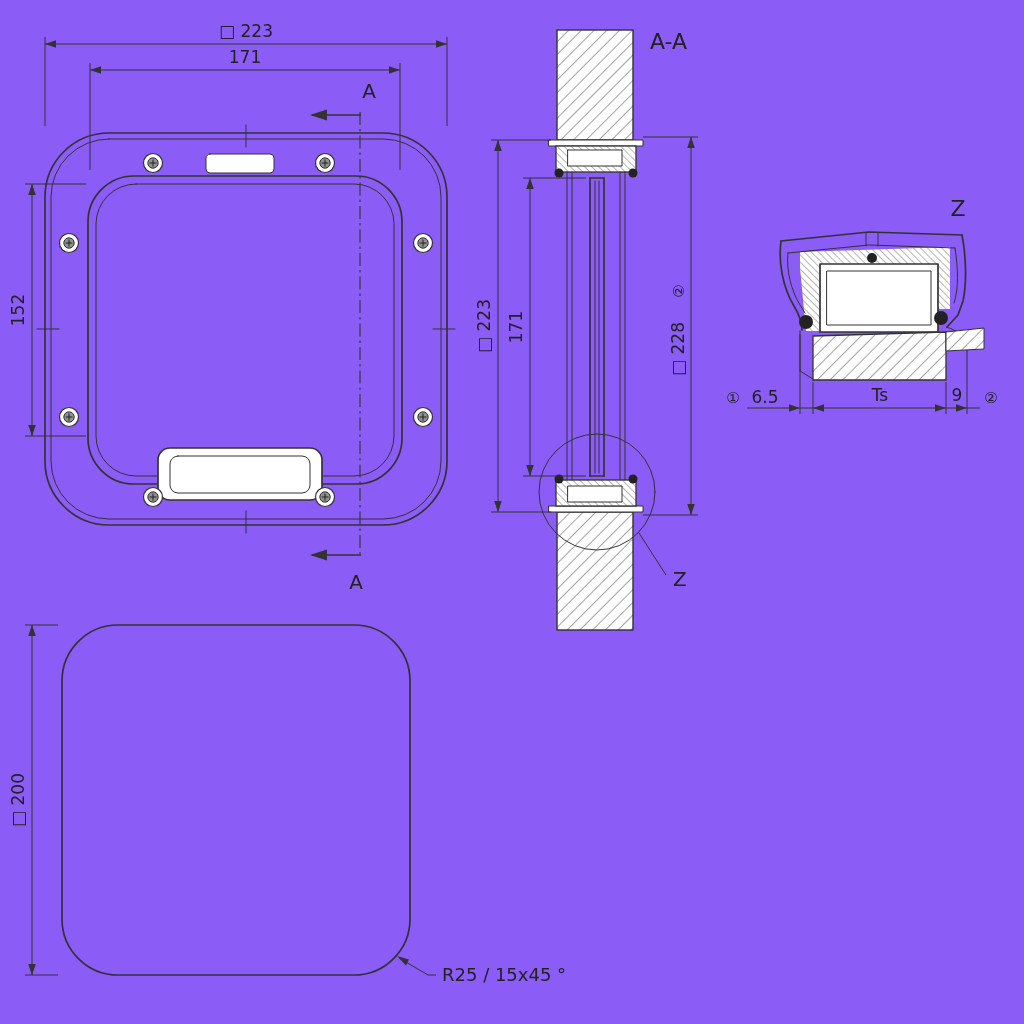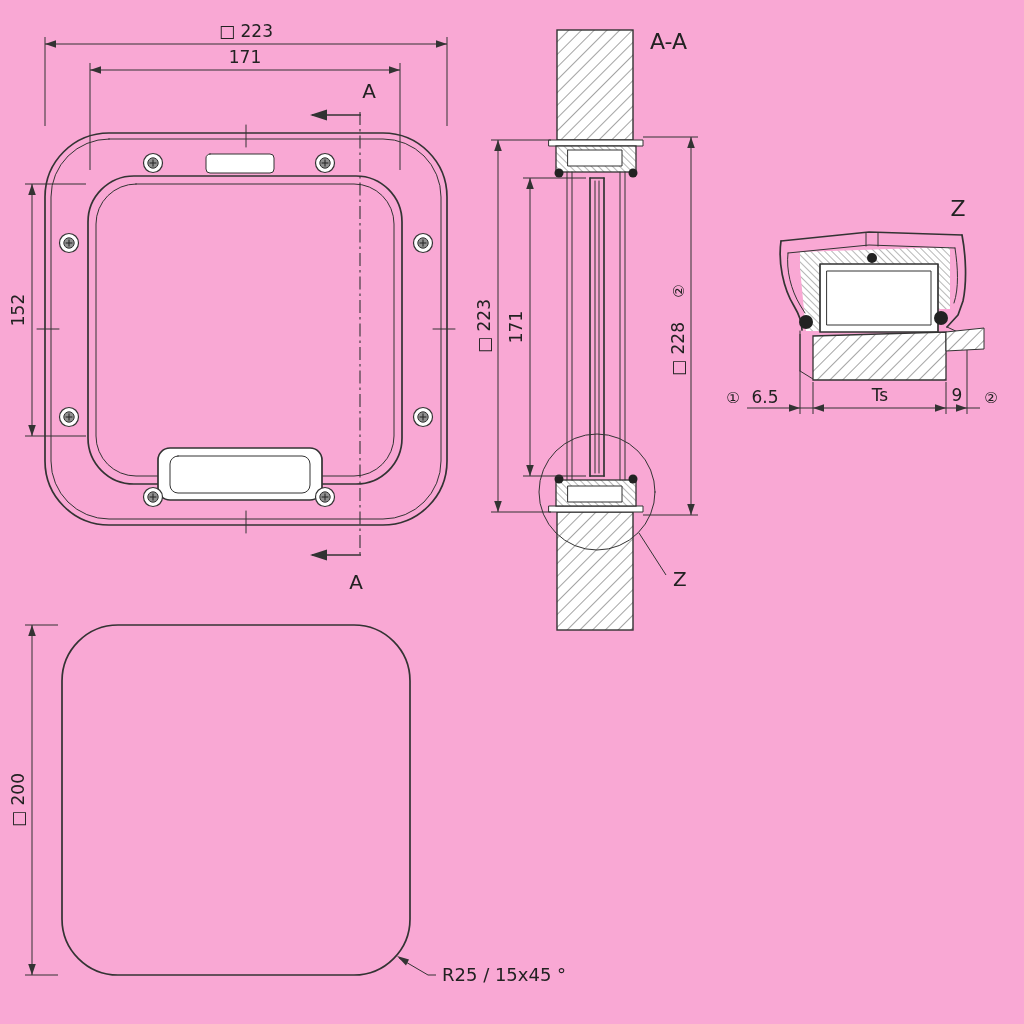--- a/index.html
+++ b/index.html
@@ -1,16 +1,16 @@
 <!DOCTYPE html>
 <html><head>
 <meta charset="utf-8">
 <style>
   html,body{margin:0;padding:0;background:#ffffff;}
-  .canvas{width:1024px;height:1024px;background:#f9a8d4;overflow:hidden;font-family:"DejaVu Sans",sans-serif;}
+  .canvas{width:1024px;height:1024px;background:#8b5cf6;overflow:hidden;font-family:"DejaVu Sans",sans-serif;}
   svg{display:block;}
   .obj{fill:none;stroke:#333333;stroke-width:1.7;stroke-linecap:round;stroke-linejoin:round;}
   .thin{fill:none;stroke:#333333;stroke-width:1;stroke-linecap:round;stroke-linejoin:round;}
   .dim{fill:none;stroke:#333333;stroke-width:1;}
   .centerline{fill:none;stroke:#333333;stroke-width:1.1;stroke-dasharray:13 4 2.5 4;}
   .arrow{fill:#333333;stroke:none;}
   text{fill:#222222;font-family:"DejaVu Sans",sans-serif;}
   .dimtext{font-size:17px;}
   .reftext{font-size:15px;}
   .titletext{font-size:22px;}

